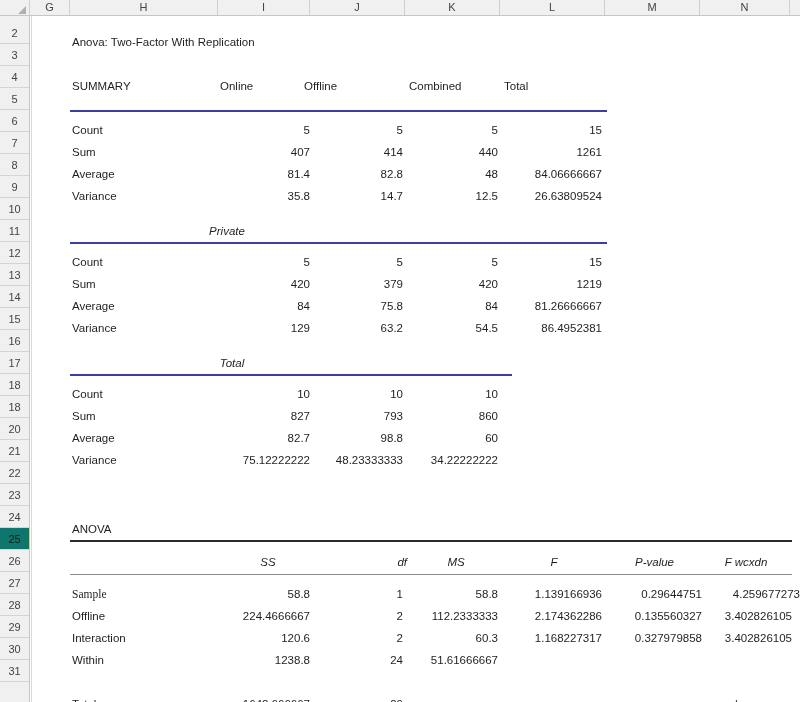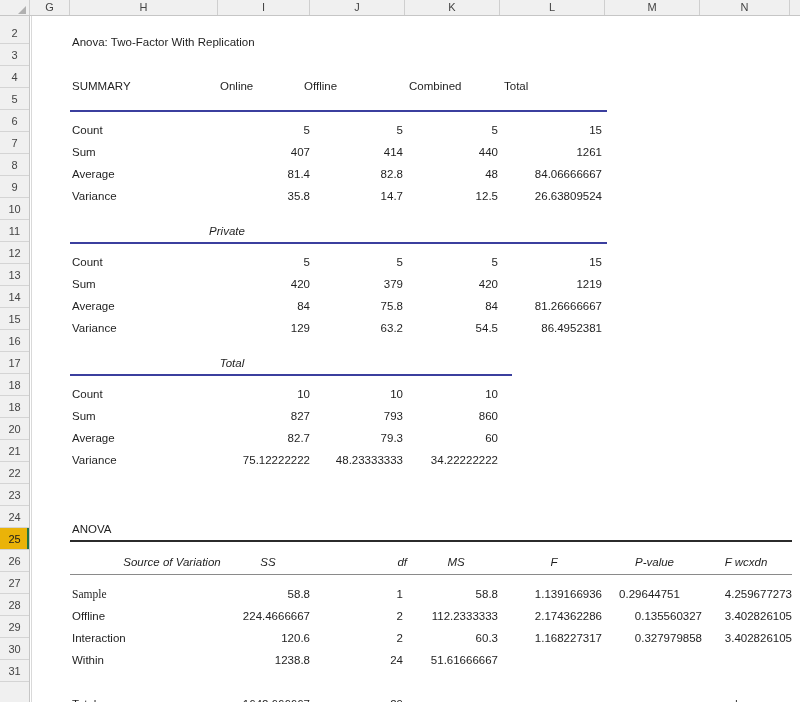--- a/index.html
+++ b/index.html
@@ -77,21 +77,21 @@
     width: 29px;
     text-align: center;
     font-size: 11px;
     color: #444444;
     background: #f0f0f0;
     border-bottom: 1px solid #d4d4d4;
     box-sizing: border-box;
     font-family: "Liberation Sans", sans-serif;
   }
   .row-head.selected {
-    background: #eab308;
+    background: #0f766e;
     color: #1a1a1a;
   }
   .row-head.selected::after {
     content: "";
     position: absolute;
     right: 0; top: 0; bottom: 0;
     width: 2px;
     background: #217346;
   }
 
@@ -266,48 +266,47 @@
     <div class="cell r" style="left:283px; top:371px; width:88px;">10</div>
     <div class="cell r" style="left:378px; top:371px; width:88px;">10</div>
 
     <div class="cell l" style="left:40px; top:393px;">Sum</div>
     <div class="cell r" style="left:190px; top:393px; width:88px;">827</div>
     <div class="cell r" style="left:283px; top:393px; width:88px;">793</div>
     <div class="cell r" style="left:378px; top:393px; width:88px;">860</div>
 
     <div class="cell l" style="left:40px; top:415px;">Average</div>
     <div class="cell r" style="left:190px; top:415px; width:88px;">82.7</div>
-    <div class="cell r" style="left:283px; top:415px; width:88px;">79.3</div>
+    <div class="cell r" style="left:283px; top:415px; width:88px;">98.8</div>
     <div class="cell r" style="left:378px; top:415px; width:88px;">60</div>
 
     <div class="cell l" style="left:40px; top:437px;">Variance</div>
     <div class="cell r" style="left:170px; top:437px; width:108px;text-align:right;">75.12222222</div>
     <div class="cell r" style="left:265px; top:437px; width:106px;">48.23333333</div>
     <div class="cell r" style="left:360px; top:437px; width:106px;">34.22222222</div>
 
     <div class="cell l" style="left:40px; top:506px;">ANOVA</div>
     <div class="rule dark" style="left:38px; top:524px; width:722px;"></div>
 
-    <div class="cell c it" style="left:45px; top:539px; width:190px;">Source of Variation</div>
     <div class="cell c it" style="left:190px; top:539px; width:92px;">SS</div>
     <div class="cell c it" style="left:283px; top:539px; width:92px;text-align:right;">df</div>
     <div class="cell c it" style="left:378px; top:539px; width:92px;">MS</div>
     <div class="cell c it" style="left:472px; top:539px; width:100px;">F</div>
     <div class="cell c it" style="left:575px; top:539px; width:95px;">P-value</div>
     <div class="cell c it" style="left:668px; top:539px; width:92px;">F wcxdn</div>
 
     <div class="rule grayline" style="left:38px; top:558px; width:722px;"></div>
 
     <div class="cell l" style="left:40px; top:571px;font-family:Liberation Serif, serif;">Sample</div>
     <div class="cell r" style="left:170px; top:571px; width:108px;">58.8</div>
     <div class="cell r" style="left:283px; top:571px; width:88px;">1</div>
     <div class="cell r" style="left:360px; top:571px; width:106px;">58.8</div>
     <div class="cell r" style="left:460px; top:571px; width:110px;">1.139166936</div>
-    <div class="cell r" style="left:565px; top:571px; width:105px;text-align:center;">0.29644751</div>
-    <div class="cell r" style="left:655px; top:571px; width:105px;">4.259677273</div>
+    <div class="cell r" style="left:565px; top:571px; width:105px;">0.29644751</div>
+    <div class="cell r" style="left:655px; top:571px; width:105px;padding-left:8px;">4.259677273</div>
 
     <div class="cell l" style="left:40px; top:593px;">Offline</div>
     <div class="cell r" style="left:170px; top:593px; width:108px;">224.4666667</div>
     <div class="cell r" style="left:283px; top:593px; width:88px;">2</div>
     <div class="cell r" style="left:360px; top:593px; width:106px;">112.2333333</div>
     <div class="cell r" style="left:460px; top:593px; width:110px;">2.174362286</div>
     <div class="cell r" style="left:565px; top:593px; width:105px;">0.135560327</div>
     <div class="cell r" style="left:655px; top:593px; width:105px;">3.402826105</div>
 
     <div class="cell l" style="left:40px; top:615px;">Interaction</div>

